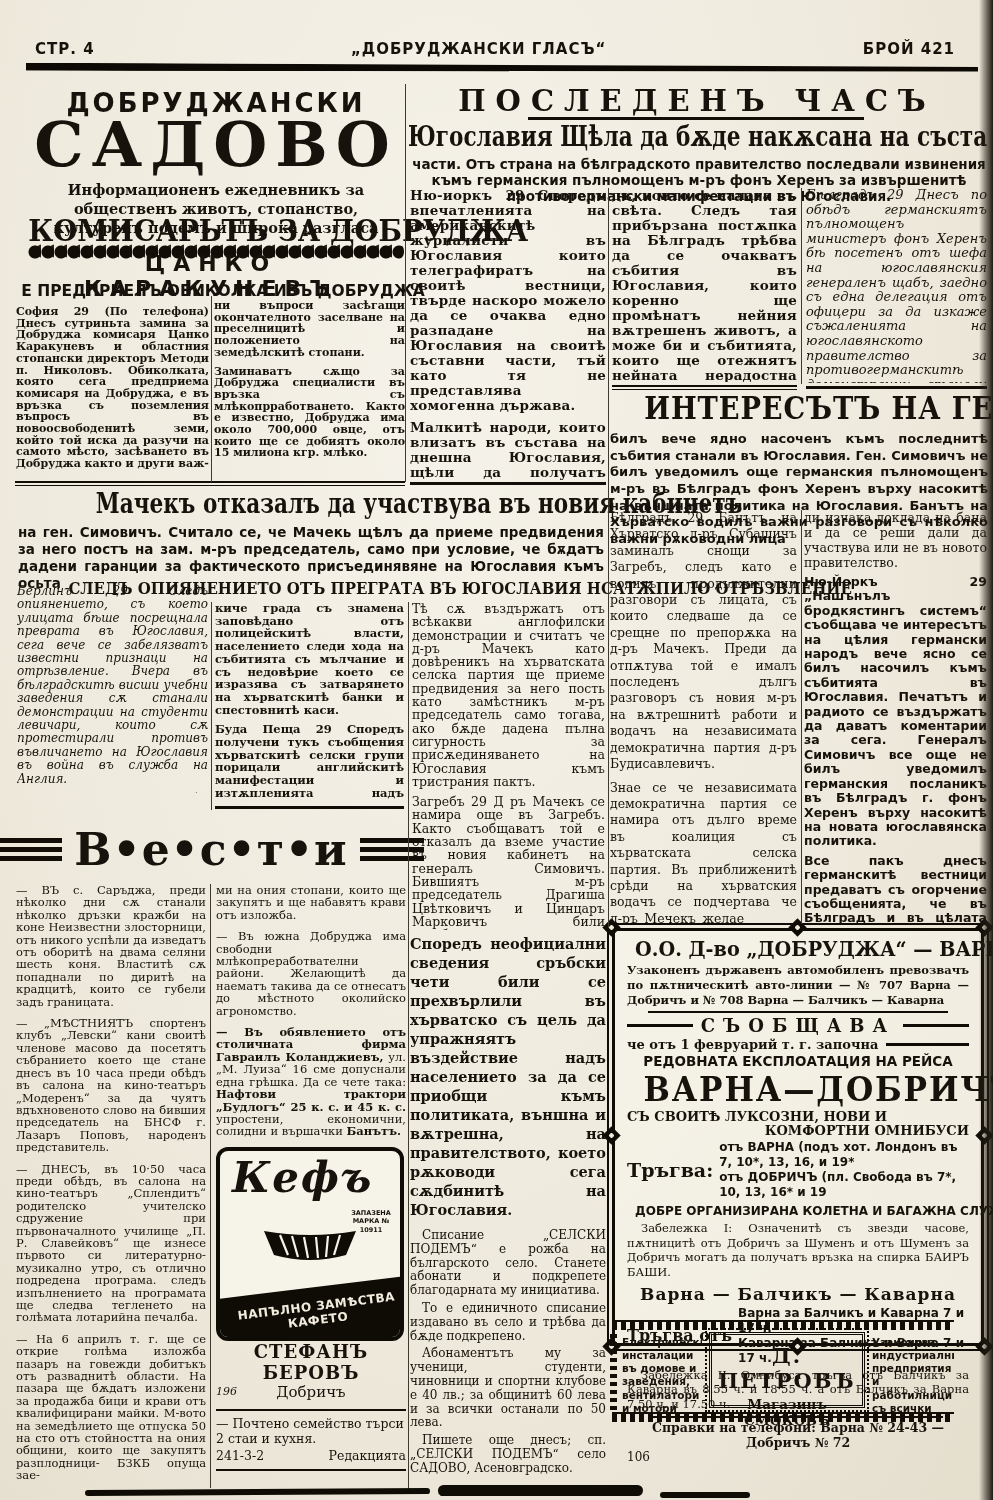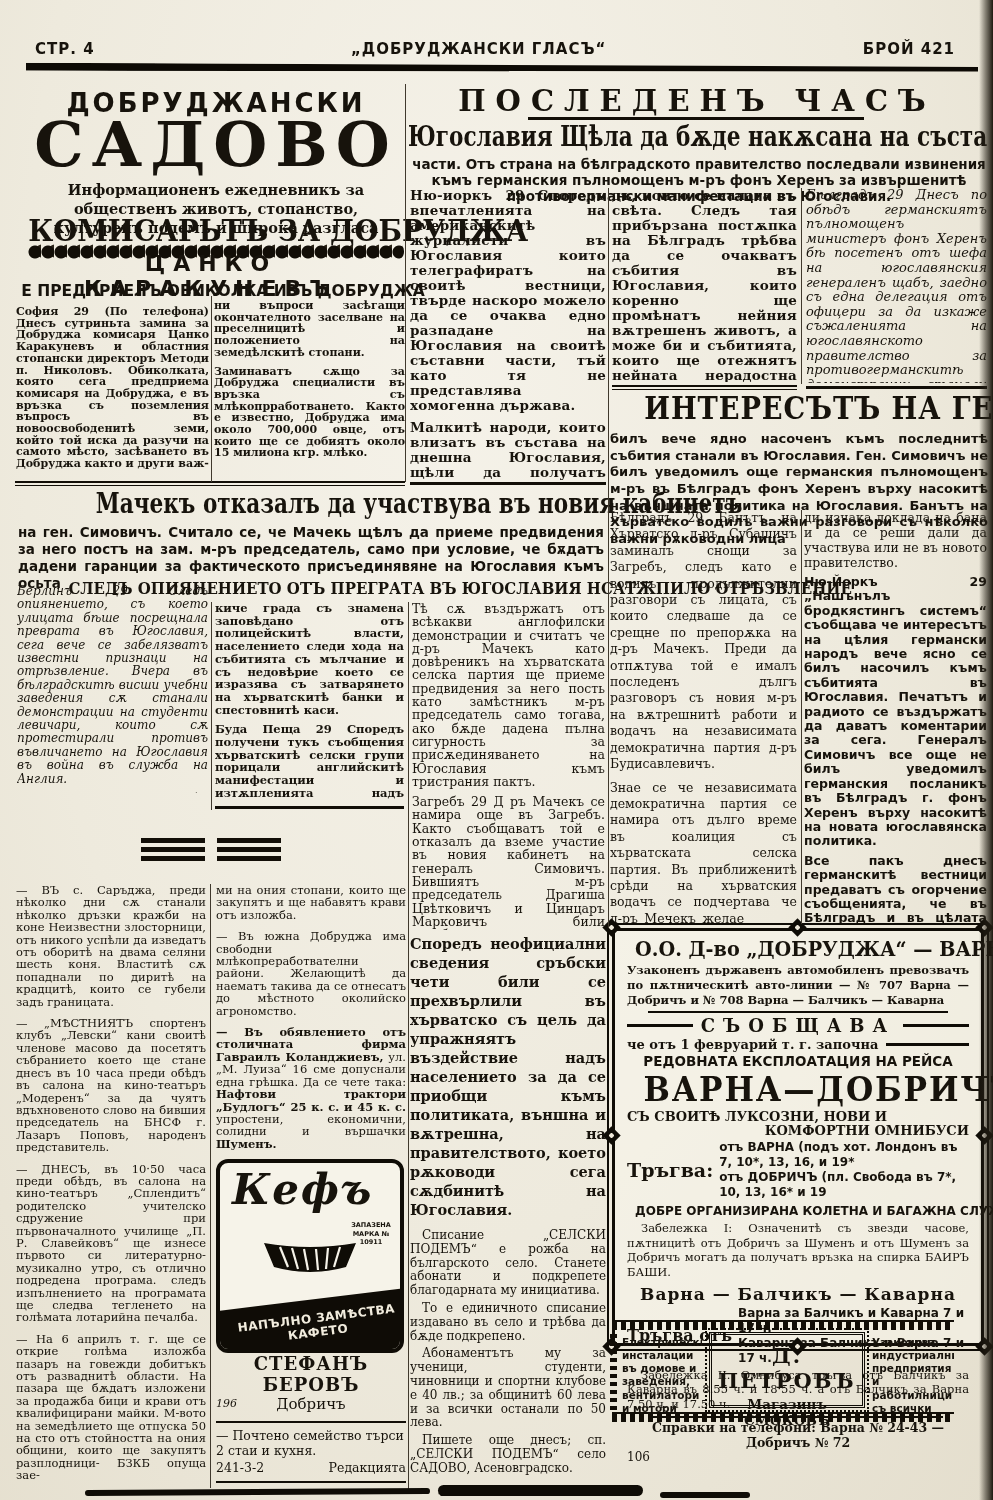--- a/index.html
+++ b/index.html
@@ -207,36 +207,37 @@
     <p>Тѣ сѫ въздържатъ отъ всѣкакви англофилски демонстрации и считатъ че д-ръ Мачекъ като довѣреникъ на хърватската селска партия ще приеме предвидения за него пость като замѣстникъ м-ръ председатель само тогава, ако бѫде дадена пълна сигурность за присѫединяването на Югославия къмъ тристрания пактъ.</p>
     <p class="gap">Загребъ 29 Д ръ Мачекъ се намира още въ Загребъ. Както съобщаватъ той е отказалъ да вземе участие въ новия кабинетъ на генералъ Симовичъ. Бившиятъ м-ръ председатель Драгиша Цвѣтковичъ и Цинцаръ Марковичъ били освободени.</p>
   </div>
 
   <div class="abs vhead">
     <div class="bars">
         <div></div>
         <div></div>
         <div></div>
       </div>
+    <div class="vtitle">В•е•с•т•и</div>
     <div class="bars">
         <div></div>
         <div></div>
         <div></div>
       </div>
   </div>
   <div class="abs vcol colV1 j ovh">
     <p>— ВЪ с. Саръджа, преди нѣколко дни сѫ станали нѣколко дръзки кражби на коне Неизвестни злосторници, отъ никого успѣли да изведатъ отъ оборитѣ на двама селяни шесть коня. Властитѣ сѫ попаднали по диритѣ на крадцитѣ, които се губели задъ границата.</p>
     <p>— „МѢСТНИЯТЪ спортенъ клубъ „Левски“ кани своитѣ членове масово да посетятъ събранието което ще стане днесъ въ 10 часа преди обѣдъ въ салона на кино-театъръ „Модеренъ“ за да чуятъ вдъхновеното слово на бившия председатель на БНСФ г. Лазаръ Поповъ, народенъ представитель.</p>
     <p>— ДНЕСЪ, въ 10·50 часа преди обѣдъ, въ салона на кино-театъръ „Сплендитъ“ родителско учителско сдружение при първоначалното училище „П. Р. Славейковъ“ ще изнесе първото си литературно-музикално утро, съ отлично подредена програма. следъ изпълнението на програмата ще следва тегленето на голѣмата лотарийна печалба.</p>
     <p>— На 6 априлъ т. г. ще се открие голѣма изложба пазаръ на говежди добитъкъ отъ разваднитѣ области. На пазара ще бѫдатъ изложени за продажба бици и крави отъ квалифицирани майки. М-вото на земедѣлието ще отпуска 50 на сто отъ стойността на ония общини, които ще закупятъ разплодници- БЗКБ опуща зае-</p>
   </div>
   <div class="abs vcol colV2 ovh">
     <p class="itm j">ми на ония стопани, които ще закупятъ и ще набавятъ крави отъ изложба.</p>
     <p class="itm j">— Въ южна Добруджа има свободни млѣкопреработвателни райони. Желающитѣ да наематъ такива да се отнесатъ до мѣстното околийско агрономство.</p>
-    <p class="itm j"><span class="b">— Въ обявлението отъ столичната фирма Гавраилъ Коланджиевъ,</span><span> ул. „М. Луиза“ 16 сме допуснали една грѣшка. Да се чете така: </span><span class="b">Нафтови трактори „Будлогъ“ 25 к. с. и 45 к. с.</span><span> упростени, економични, солидни и вършачки </span><span class="b">Шуменъ.</span></p>
+    <p class="itm j"><span class="b">— Въ обявлението отъ столичната фирма Гавраилъ Коланджиевъ,</span><span> ул. „М. Луиза“ 16 сме допуснали една грѣшка. Да се чете така: </span><span class="b">Нафтови трактори „Будлогъ“ 25 к. с. и 45 к. с.</span><span> упростени, економични, солидни и вършачки </span><span class="b">Банътъ.</span></p>
 
     <div class="kef">
       <div class="kefbrand">Кефъ</div>
       <div class="kefmark">ЗАПАЗЕНА МАРКА № 10911</div>
       <svg class="kefbowl" width="104" height="34" viewBox="0 0 104 34">
         <path d="M6 2 Q52 10 98 2 L88 26 Q52 36 16 26 Z" fill="#0f0c06"></path>
         <g stroke="#f6f3e9" stroke-width="2.2">
           <line x1="22" y1="6" x2="30" y2="26"></line>
             <line x1="34" y1="7" x2="40" y2="28"></line>
           <line x1="46" y1="8" x2="50" y2="29"></line>

